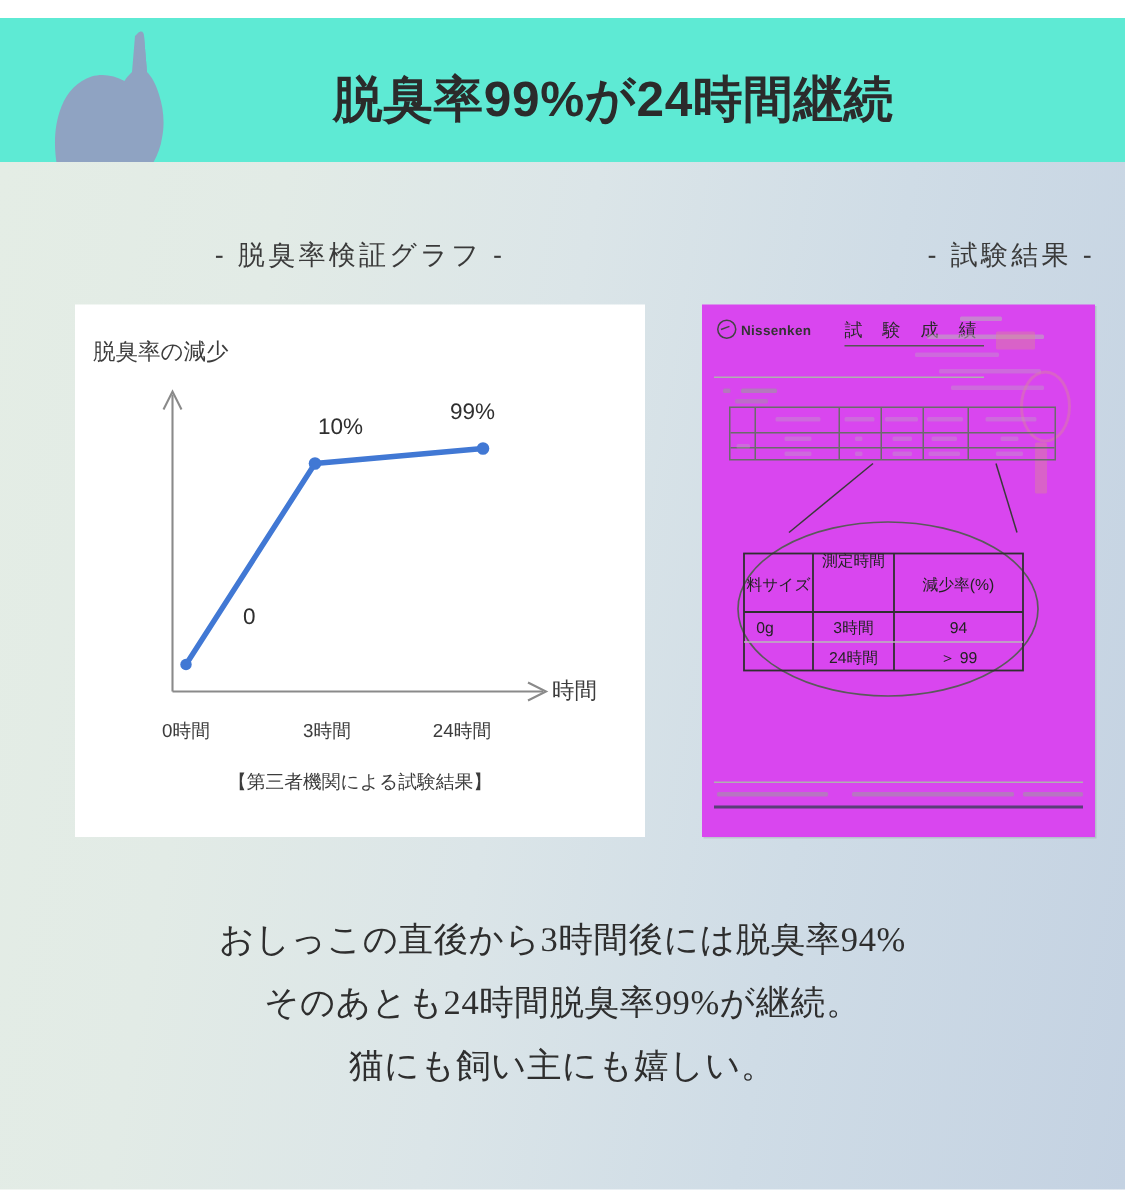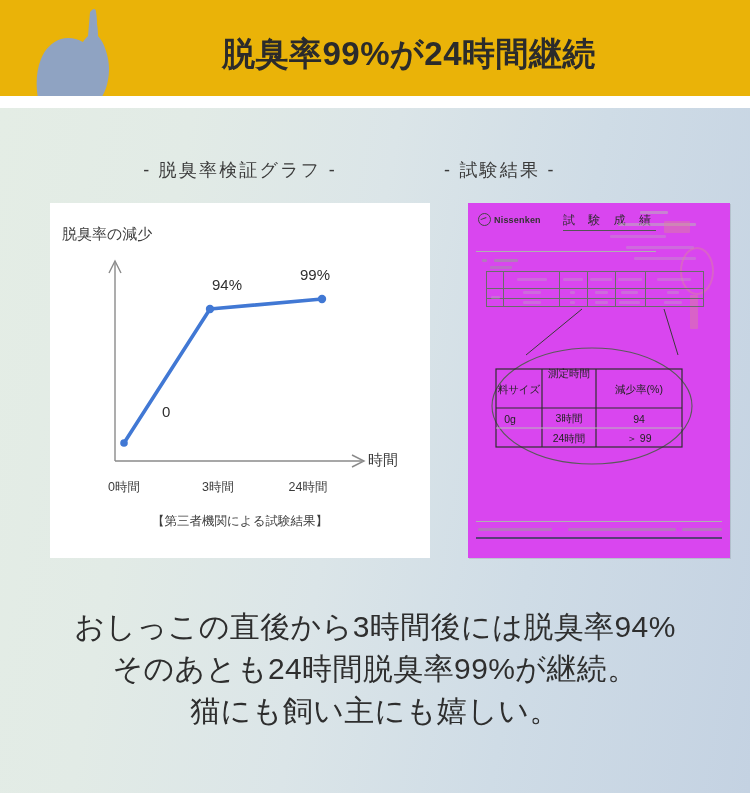--- a/index.html
+++ b/index.html
@@ -11,24 +11,24 @@
     height: 793px;
     font-family: "Liberation Sans", "DejaVu Sans", sans-serif;
     background: #ffffff;
     overflow: hidden;
     position: relative;
   }
 
   
   .header {
     position: absolute;
-    left: 0; top: 0;
+    left: 0; top: 12px;
     width: 750px;
     height: 96px;
-    background: #eab308;
+    background: #5eead4;
     overflow: hidden;
   }
   .cat-silhouette {
     position: absolute;
     left: 28px;
     top: 8px;
     width: 110px;
     height: 125px;
   }
   .header-title {
@@ -59,21 +59,21 @@
   
   .sec-heading {
     position: absolute;
     font-size: 18px;
     color: #3a3a3a;
     letter-spacing: 2.2px;
     white-space: nowrap;
     font-weight: normal;
   }
   #heading-graph { left: 50px; top: 158px; width: 380px; text-align: center; }
-  #heading-result { left: 444px; top: 158px; width: 262px; text-align: left; }
+  #heading-result { left: 468px; top: 158px; width: 262px; text-align: right; }
 
   
   .chart-panel {
     position: absolute;
     left: 50px;
     top: 203px;
     width: 380px;
     height: 355px;
     background: #ffffff;
   }
@@ -278,25 +278,26 @@
 
   
   .bottom-copy {
     position: absolute;
     left: 0;
     top: 606px;
     width: 750px;
     text-align: center;
   }
   .bottom-copy .line {
-    font-size: 30px;
+    font-size: 23px;
     color: #2e2e2e;
     line-height: 42px;
     letter-spacing: 0.4px;
     white-space: nowrap;
+    font-family: Liberation Serif, serif;
   }
 </style>
 </head>
 <body>
 
 <div class="header">
   <svg class="cat-silhouette" viewBox="0 0 110 125">
     <path d="M62,4 L60,28 C58,30 56,32 55,34 C48,30 40,29 33,31
              C24,34 17,41 13,51 C9,61 8,72 9,83
              C10,94 13,103 18,109 C22,114 28,116 34,115
@@ -331,21 +332,21 @@
     <line x1="65" y1="258" x2="312" y2="258" stroke="#8a8a8a" stroke-width="1.4"></line>
     <polyline points="302,252 314,258 302,264" fill="none" stroke="#8a8a8a" stroke-width="1.4"></polyline>
 
     <polyline points="74,240 160,106 272,96" fill="none" stroke="#4178d4" stroke-width="3.6" stroke-linejoin="round" stroke-linecap="round"></polyline>
     <circle cx="74" cy="240" r="3.8" fill="#4178d4"></circle>
     <circle cx="160" cy="106" r="4.2" fill="#4178d4"></circle>
     <circle cx="272" cy="96" r="4.2" fill="#4178d4"></circle>
   </svg>
 
   <div class="pt-label" id="lab-0">0</div>
-  <div class="pt-label" id="lab-94">94%</div>
+  <div class="pt-label" id="lab-94">10%</div>
   <div class="pt-label" id="lab-99">99%</div>
 
   <div class="tick-label" id="tick-0">0時間</div>
   <div class="tick-label" id="tick-3">3時間</div>
   <div class="tick-label" id="tick-24">24時間</div>
 
   <div class="chart-note">【第三者機関による試験結果】</div>
 </div>
 
 <div class="cert-panel">

